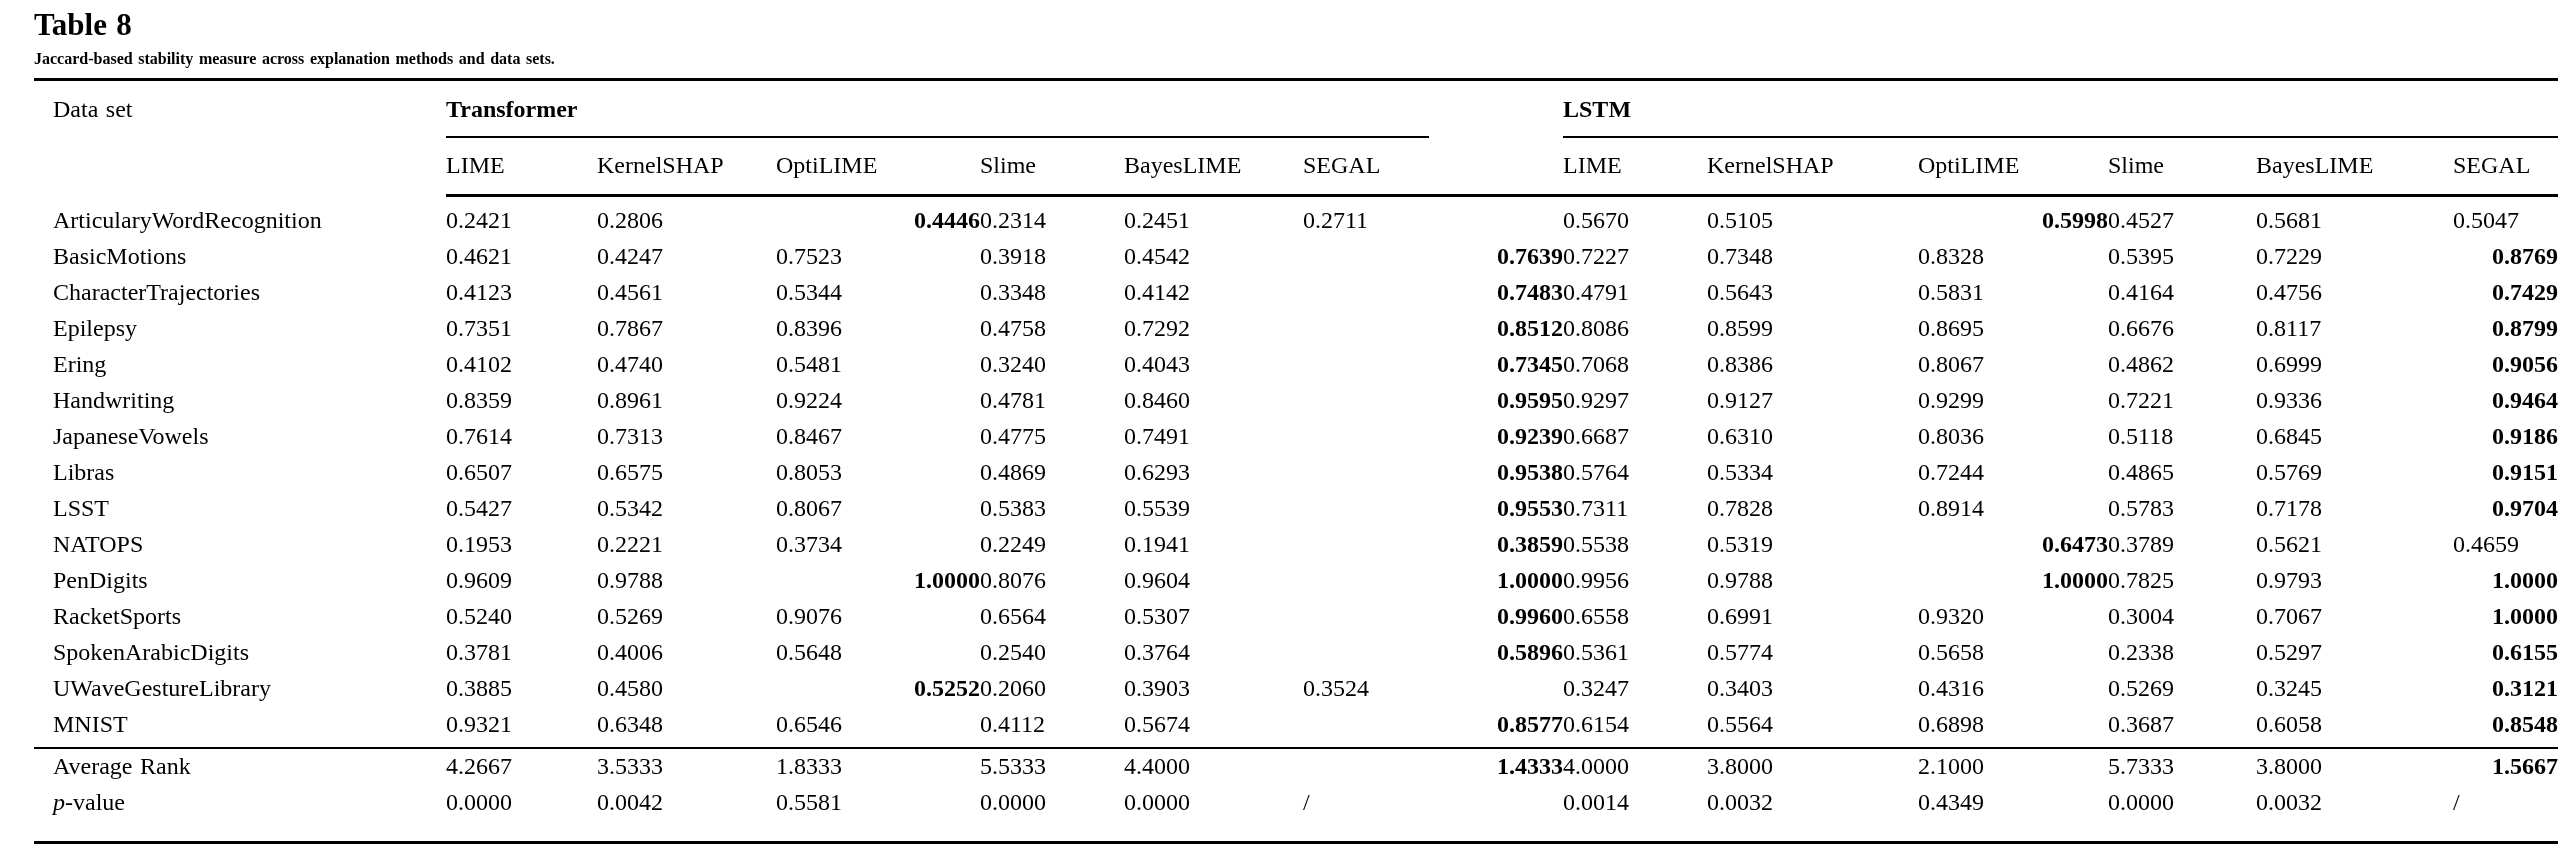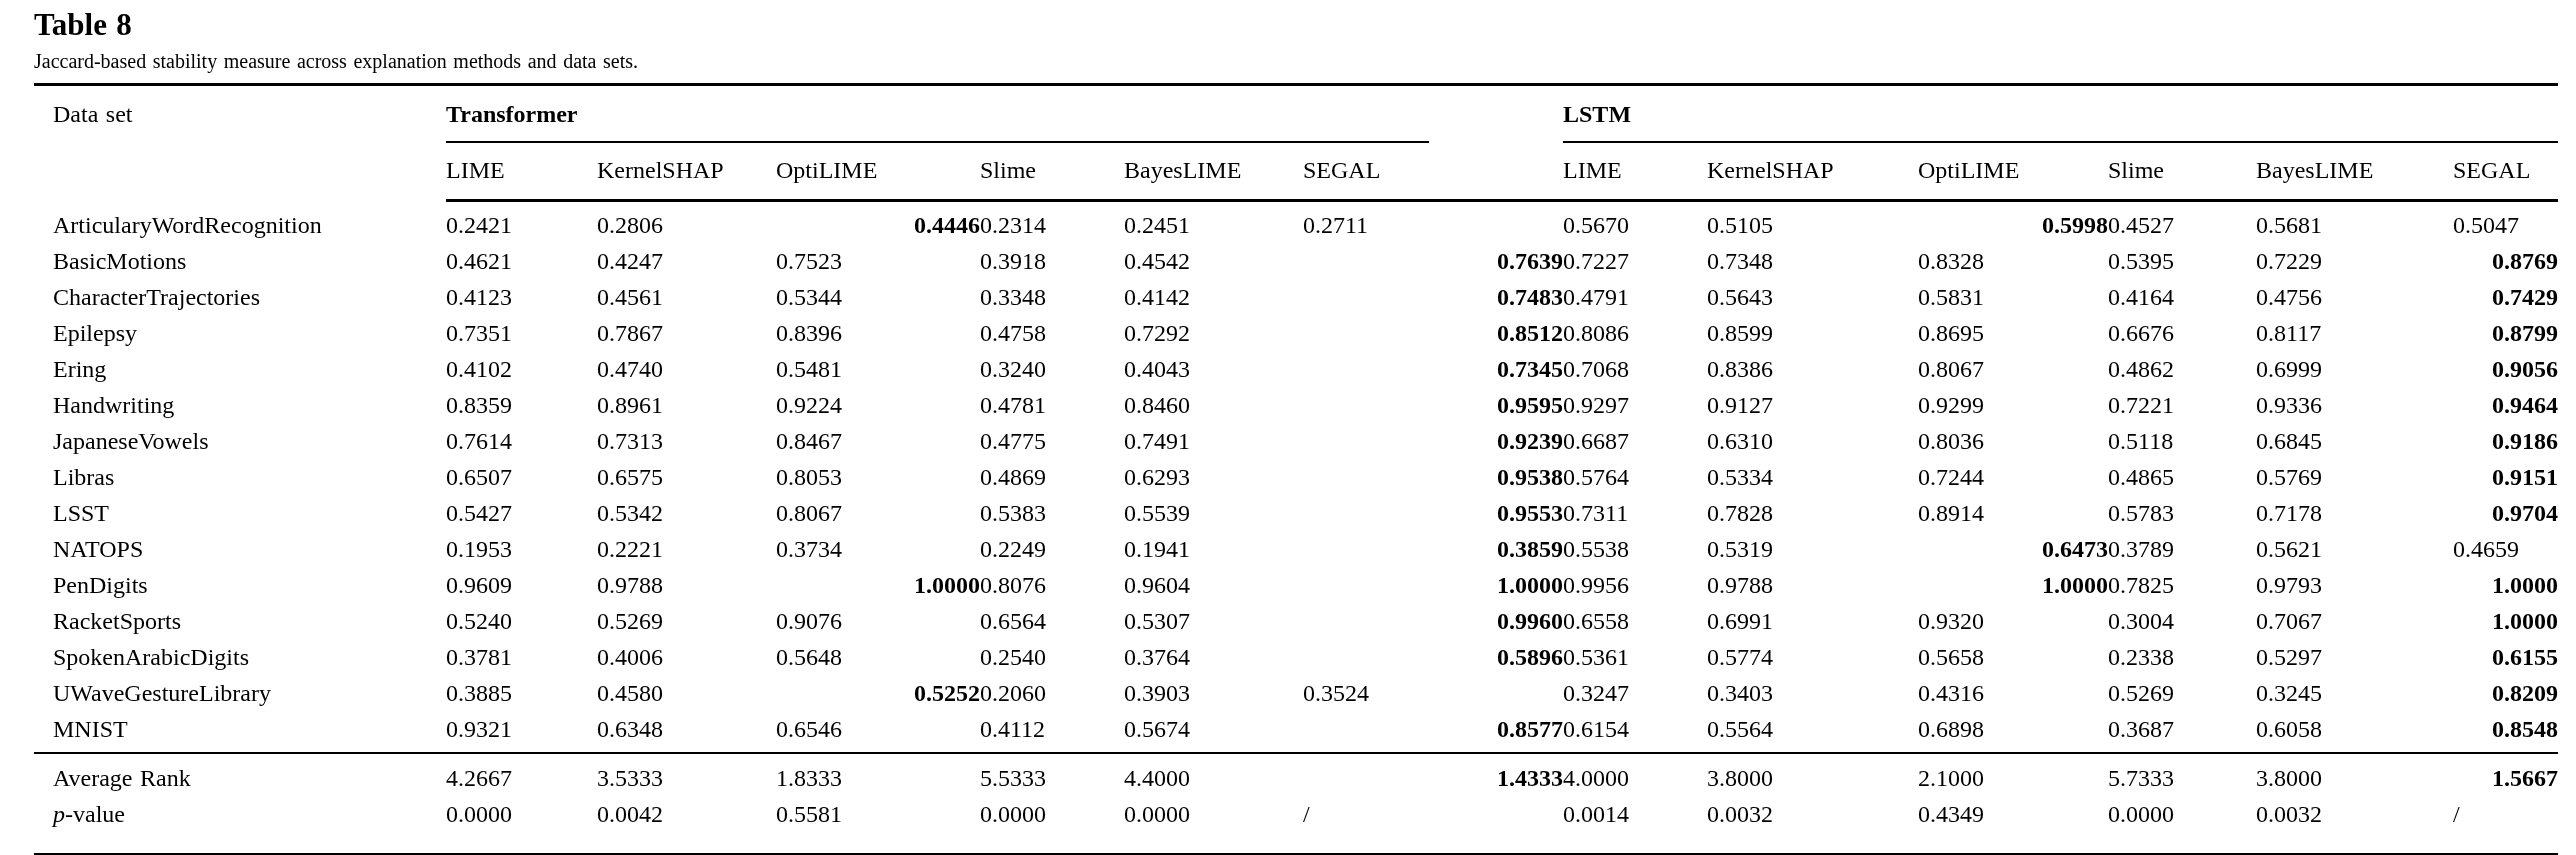--- a/index.html
+++ b/index.html
@@ -5,21 +5,21 @@
   html,body{margin:0;padding:0;}
   body{
     width:2576px;height:856px;
     background:#ffffff;color:#000000;
     font-family:"Liberation Serif","DejaVu Serif",serif;
     word-spacing:0.14em;
     overflow:hidden;
   }
   .wrap{padding:4.2px 0 0 34px;}
   .tbl-title{font-size:31px;font-weight:bold;margin:2.8px 0 7px 0;}
-  .tbl-caption{font-size:20px;font-weight:normal;margin:0 0 9.8px 0;}
+  .tbl-caption{font-size:16px;font-weight:bold;margin:0 0 9.8px 0;}
 
   table{
     border-collapse:collapse;
     table-layout:fixed;
     width:2524px;
     border-top:3.5px solid #000;
   }
   th,td{
     text-align:left;
     font-size:24px;
@@ -39,21 +39,21 @@
 
   
   tr.method-row th{padding:14px 0 15.5px 0;border-bottom:3.5px solid #000;}
 
   
   tbody td{height:36px;vertical-align:middle;}
   tbody tr:first-child td{padding-top:5.6px;}
   tbody tr:last-child td{padding-bottom:4.2px;}
 
   
-  tfoot tr:first-child td{border-top:2.8px solid #000;padding-top:7px;height:35px;}
+  tfoot tr:first-child td{border-top:2.8px solid #000;padding-top:0;height:35px;}
   tfoot tr:last-child td{height:37px;padding-bottom:20px;border-bottom:3.5px solid #000;}
 
   .b{font-weight:bold;text-align:right;}
   i{font-style:italic;}
 </style>
 </head>
 <body>
 
 <div class="wrap">
   <div class="tbl-title">Table 8</div>
@@ -302,21 +302,21 @@
           <td>0.4580</td>
           <td class="b">0.5252</td>
           <td>0.2060</td>
           <td>0.3903</td>
           <td>0.3524</td>
           <td>0.3247</td>
           <td>0.3403</td>
           <td>0.4316</td>
           <td>0.5269</td>
           <td>0.3245</td>
-          <td class="b">0.8209</td>
+          <td class="b">0.3121</td>
         </tr>
         <tr>
           <td class="c0">MNIST</td>
           <td>0.9321</td>
           <td>0.6348</td>
           <td>0.6546</td>
           <td>0.4112</td>
           <td>0.5674</td>
           <td class="b">0.8577</td>
           <td>0.6154</td>

